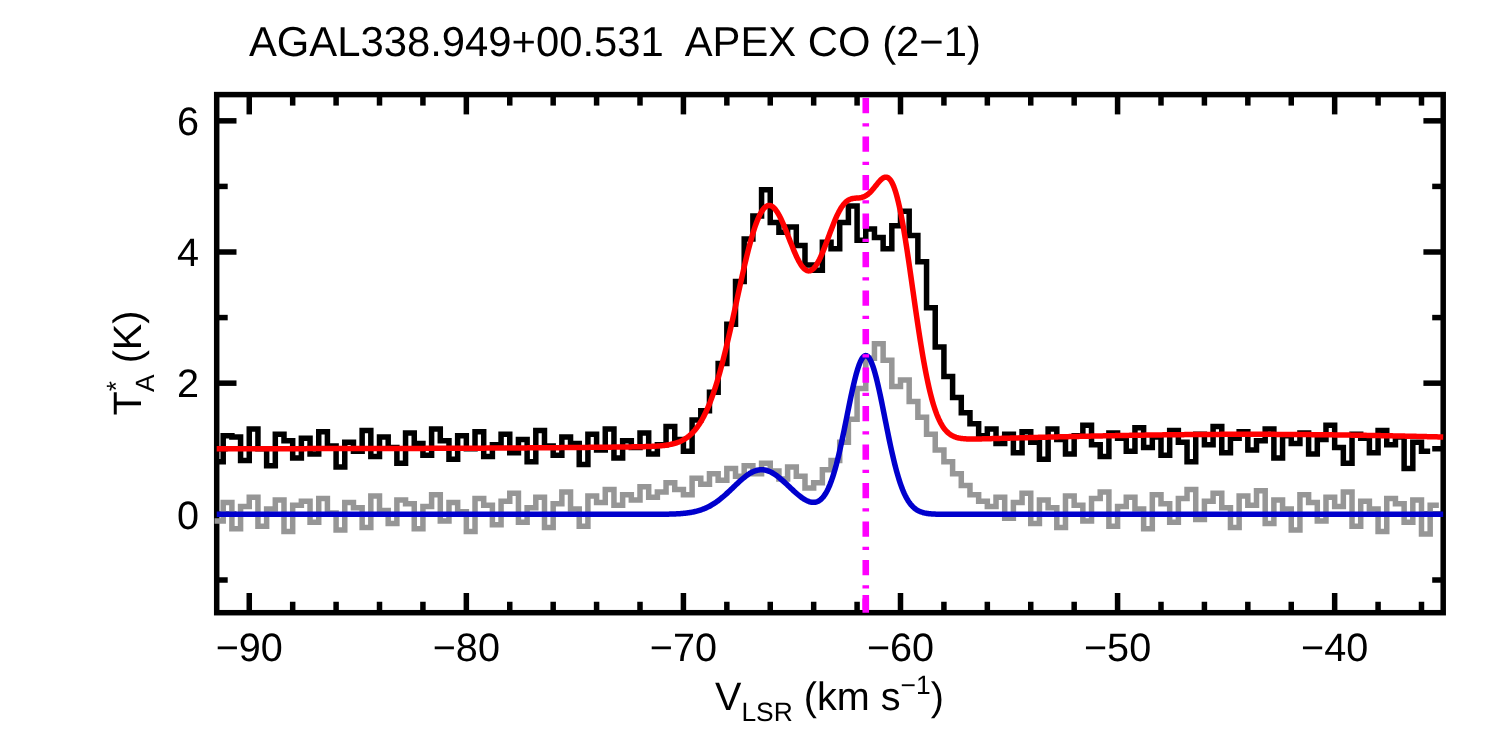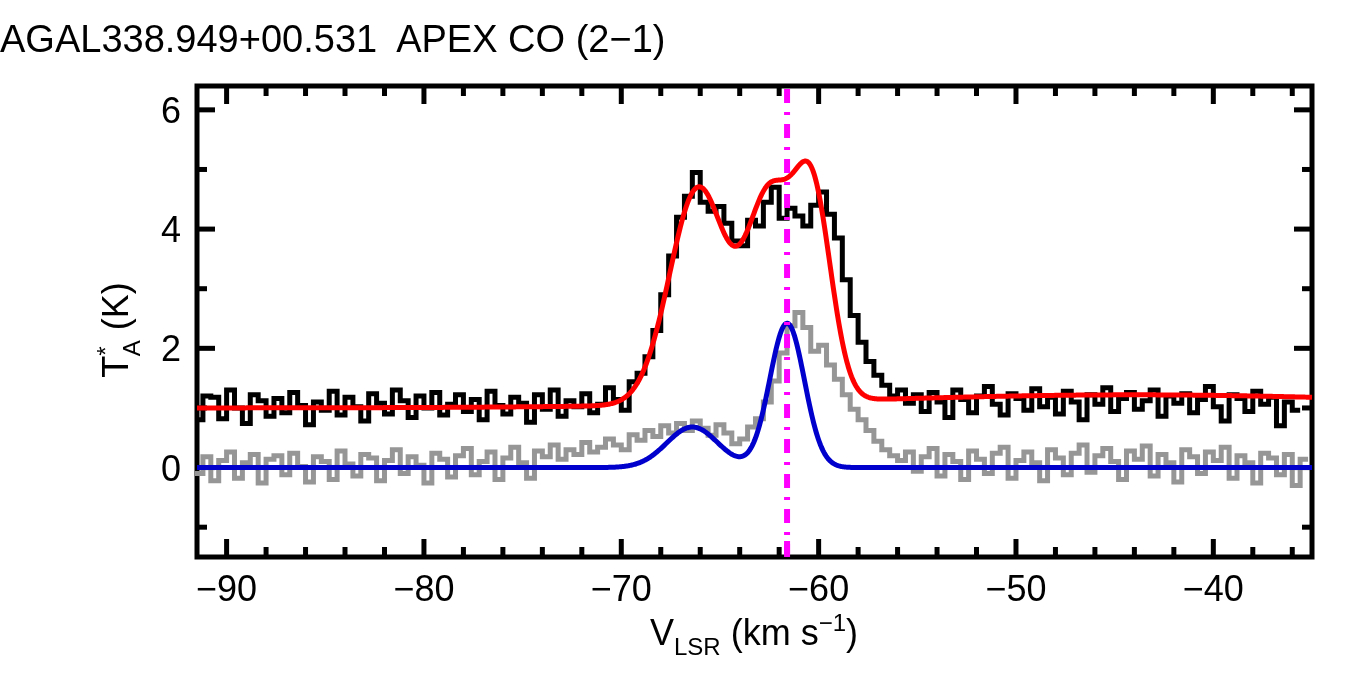--- a/index.html
+++ b/index.html
@@ -17,21 +17,21 @@
     position: relative;
     width: 1350px;
     height: 675px;
     background: #ffffff;
   }
   #plot-title {
     position: absolute;
     left: 0;
     top: 18px;
     width: 1118px;
-    text-align: left;
+    text-align: center;
     font-size: 38px;
     font-family: "Liberation Sans", sans-serif;
     color: #000000;
     letter-spacing: 0px;
     white-space: pre;
   }
   #svg-canvas {
     position: absolute;
     left: 0;
     top: 0;

